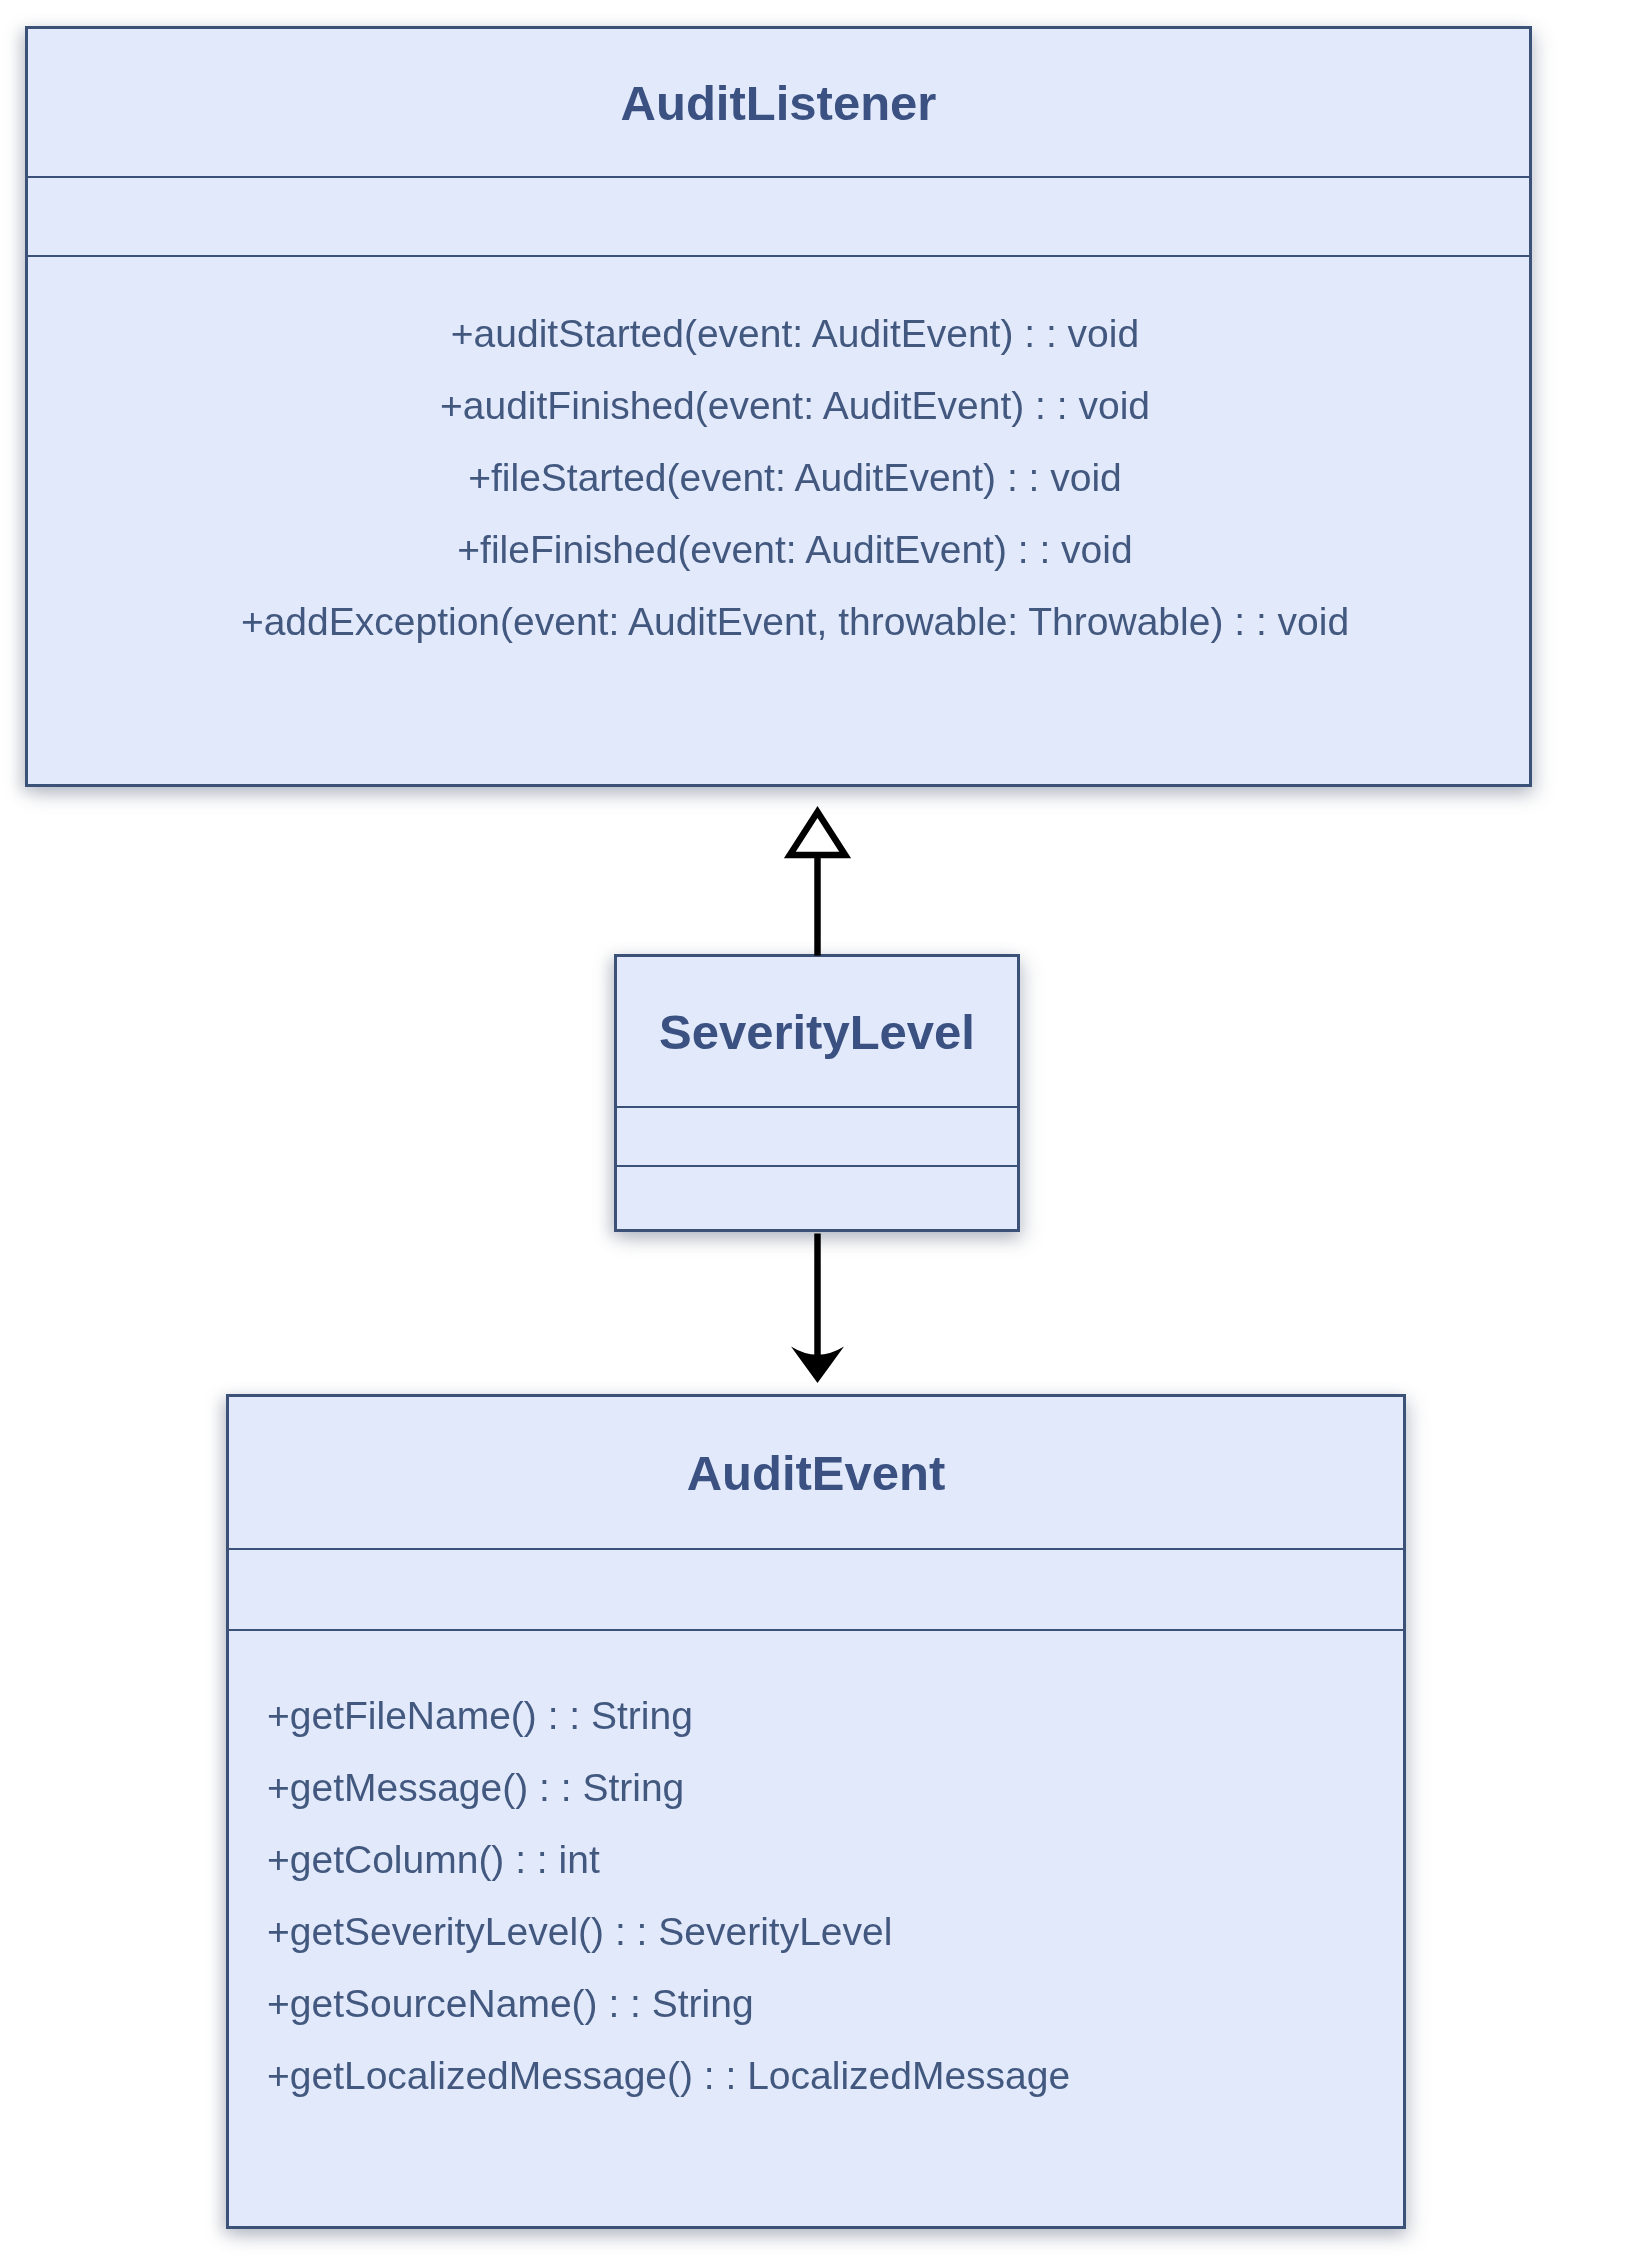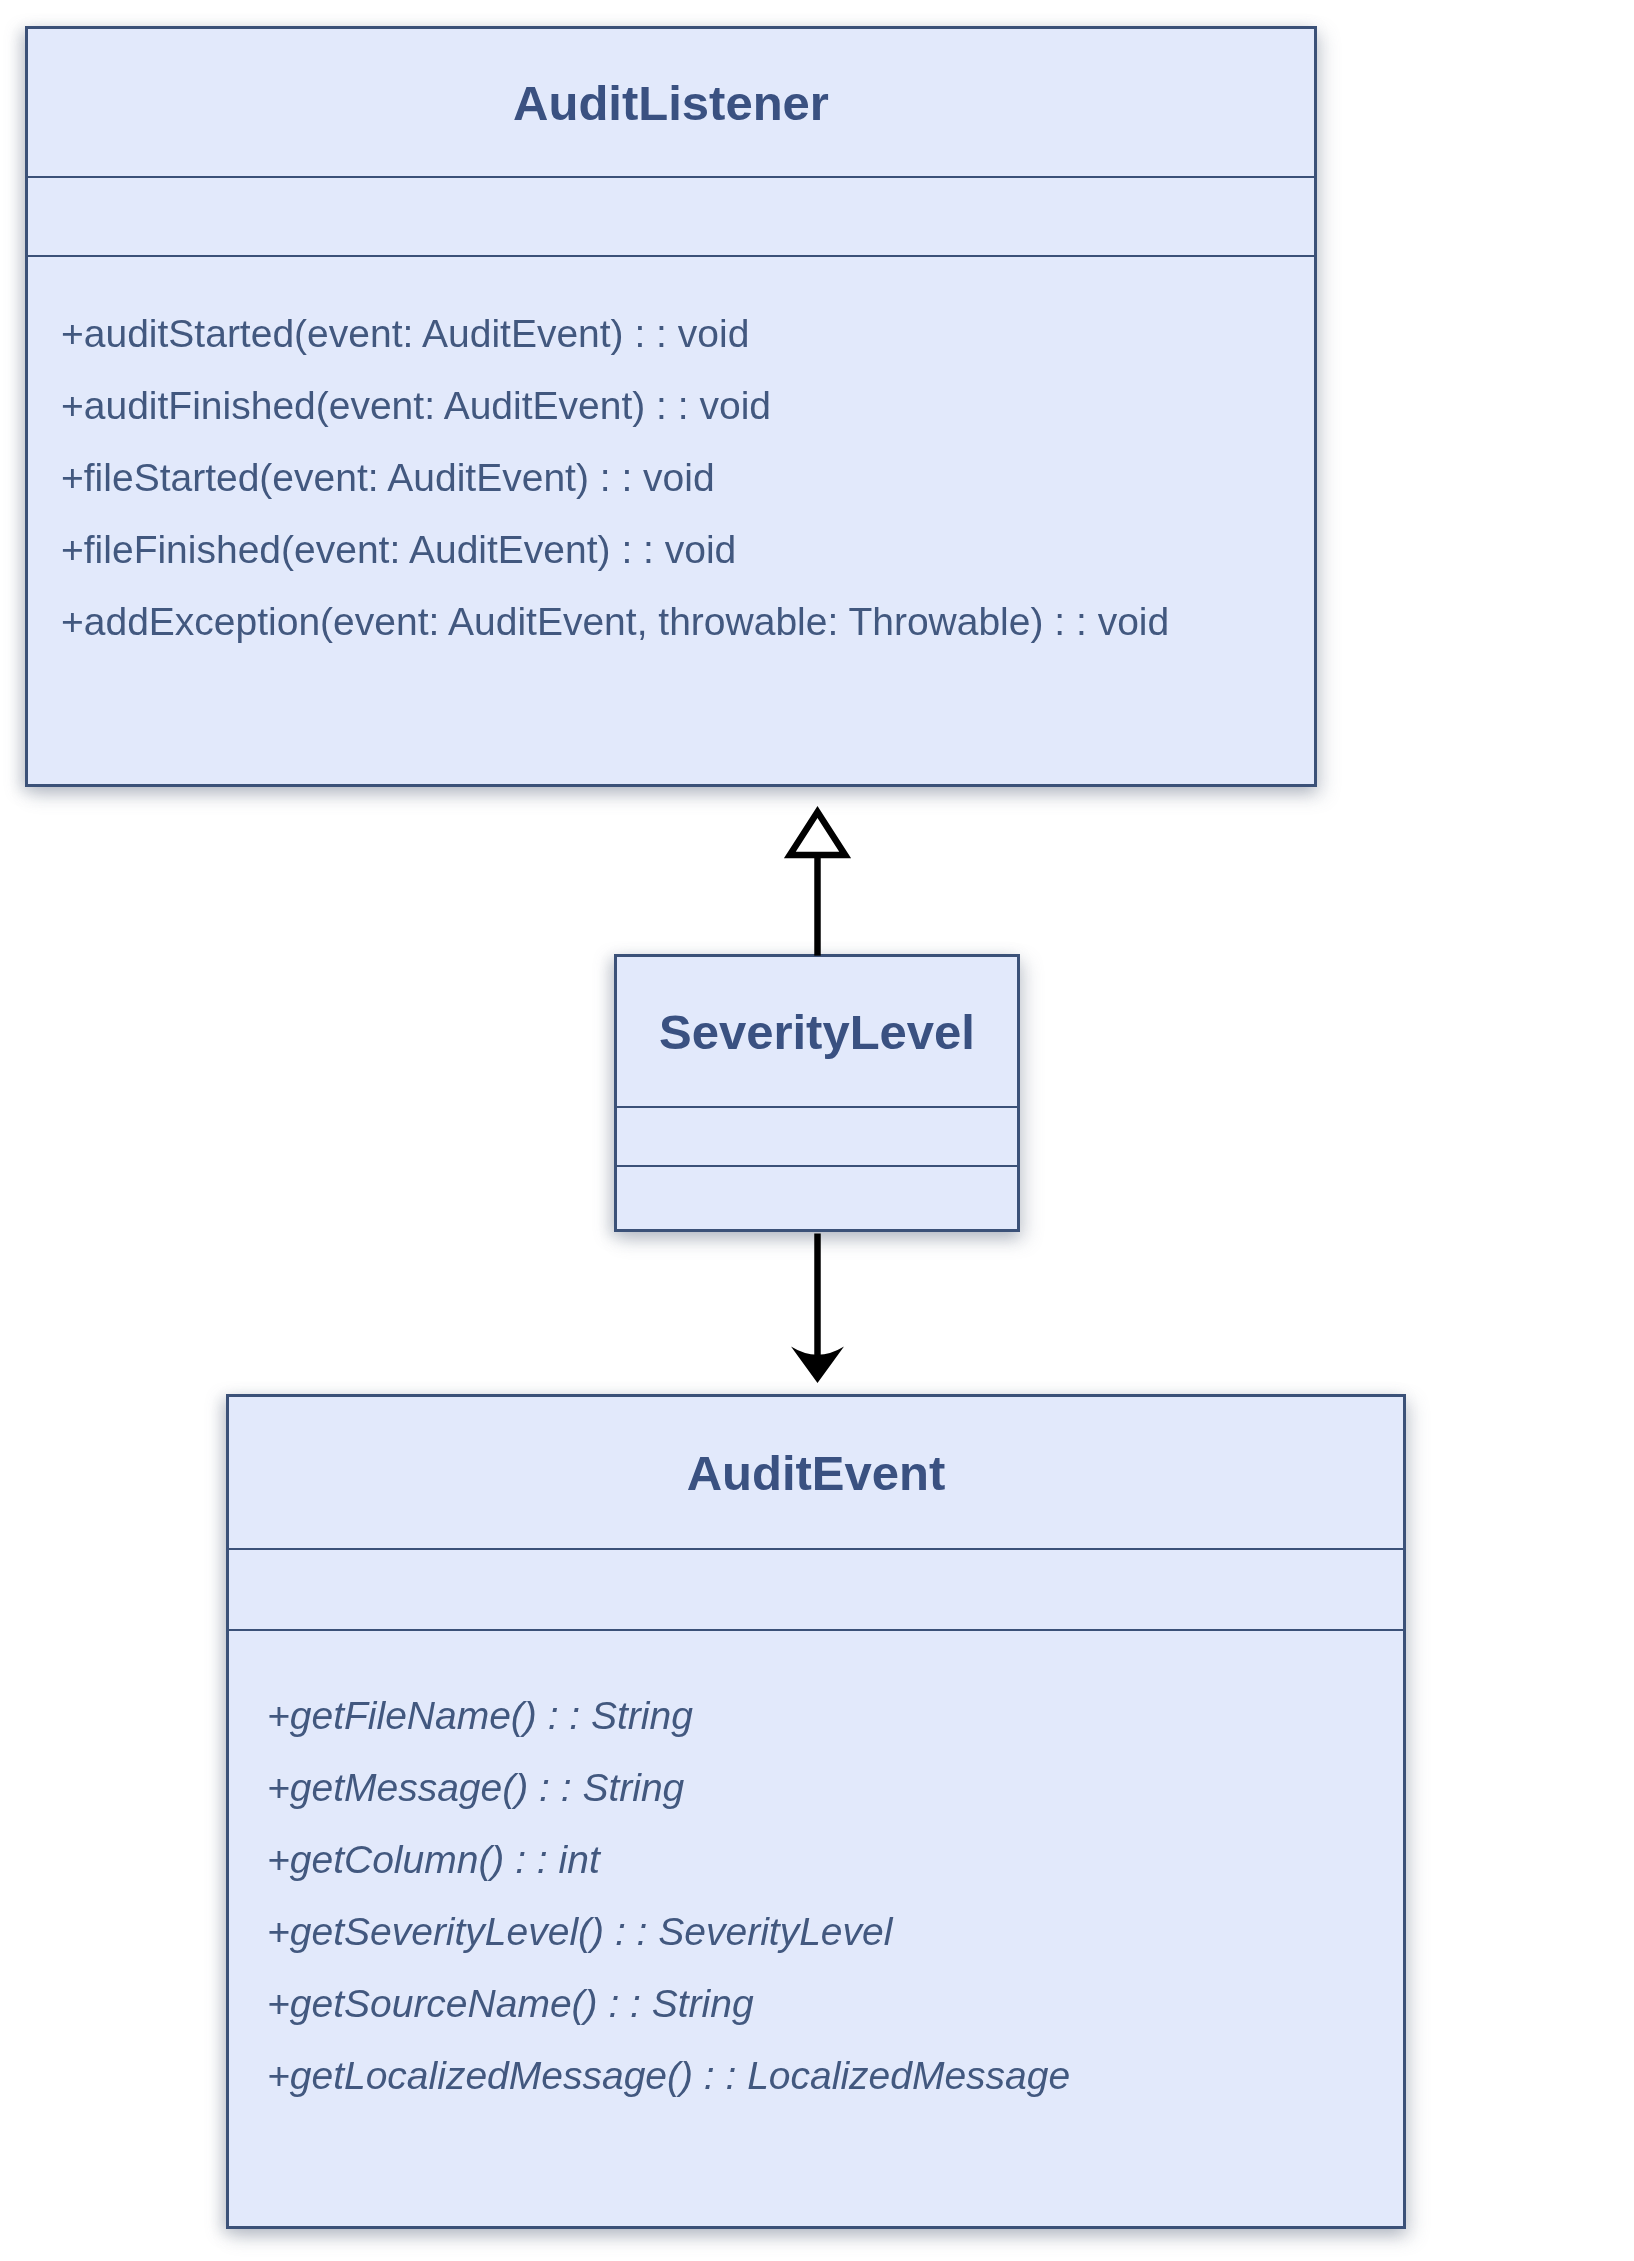--- a/index.html
+++ b/index.html
@@ -47,36 +47,36 @@
     font-size: 39px;
     overflow: hidden;
   }
   .method-line {
     height: 72px;
     line-height: 72px;
     white-space: nowrap;
   }
 
   
-  #box-auditlistener { left: 25px; top: 26px; width: 1292px; height: 761px; }
+  #box-auditlistener { left: 25px; top: 26px; width: 1507px; height: 761px; text-align: center; }
   #box-auditlistener .title-compartment   { height: 149px; }
   #box-auditlistener .attr-compartment    { height: 79px; }
   #box-auditlistener .methods-compartment { padding: 41px 0 0 33px; }
 
   
   #box-defaultlogger { left: 614px; top: 954px; width: 406px; height: 278px; }
   #box-defaultlogger .title-compartment   { height: 151px; }
   #box-defaultlogger .attr-compartment    { height: 59px; }
   #box-defaultlogger .methods-compartment { padding: 0; }
 
   
   #box-auditevent { left: 226px; top: 1394px; width: 1180px; height: 835px; }
   #box-auditevent .title-compartment   { height: 153px; }
   #box-auditevent .attr-compartment    { height: 81px; }
-  #box-auditevent .methods-compartment { padding: 49px 0 0 38px; font-style: italic; }
+  #box-auditevent .methods-compartment { padding: 49px 0 0 38px; }
 
   #relationship-layer {
     position: absolute;
     left: 0;
     top: 0;
     width: 1635px;
     height: 2261px;
     pointer-events: none;
   }
 </style>

